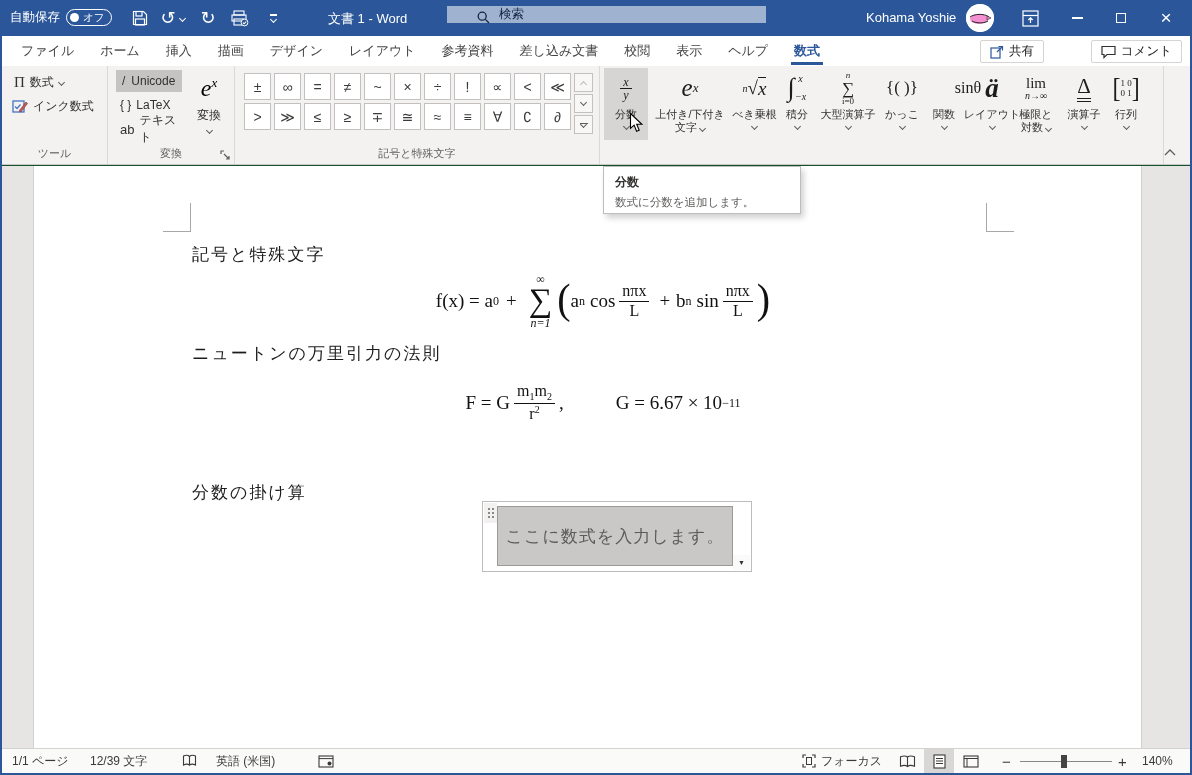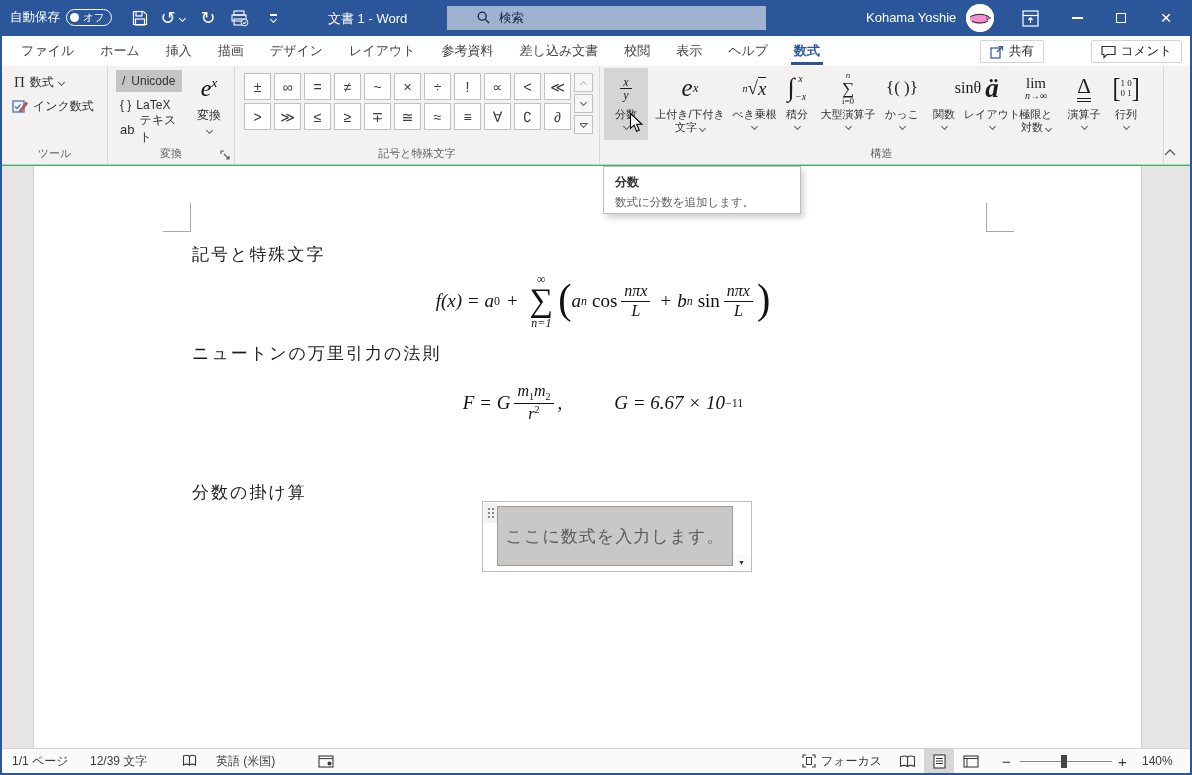--- a/index.html
+++ b/index.html
@@ -1,30 +1,30 @@
 <!DOCTYPE html>
 <html><head>
 <meta charset="utf-8">
 <style>
   * { margin:0; padding:0; box-sizing:border-box; }
   html,body { width:1192px; height:775px; }
   body { font-family:"Liberation Sans","DejaVu Sans",sans-serif; overflow:hidden; background:#fff; }
   .abs { position:absolute; }
-  #window { position:relative; width:1192px; height:775px; background:#22c55e; box-shadow:inset 0 0 0 2px #2b579a; }
+  #window { position:relative; width:1192px; height:775px; background:#14532d; box-shadow:inset 0 0 0 2px #2b579a; }
 
   
   #titlebar { position:absolute; left:0; top:0; width:1192px; height:36px; background:#2b579a; color:#fff; }
   .tb-item { position:absolute; display:flex; align-items:center; color:#fff; font-size:12.5px; }
   .pill { display:inline-flex; align-items:center; border:1px solid #fff; border-radius:9px; height:17px; padding:0 6px 0 3px; margin-left:6px; }
   .pill .dot { width:9px; height:9px; border-radius:50%; background:#fff; margin-right:4px; }
   .pill .state { font-size:10.5px; }
   .qa-icon { position:absolute; top:7px; width:24px; height:22px; display:flex; align-items:center; justify-content:center; font-size:17px; color:#fff; }
   .chev { display:inline-block; width:6px; height:6px; border-right:1.3px solid currentColor; border-bottom:1.3px solid currentColor; transform:rotate(45deg); }
   .chev.small { width:5px; height:5px; }
-  #searchbox { position:absolute; left:447px; top:6px; width:319px; height:24px; background:rgba(255,255,255,.55); display:flex; align-items:center; padding-left:52px; color:#12233f; font-size:12.5px; }
+  #searchbox { position:absolute; left:447px; top:6px; width:319px; height:17px; background:rgba(255,255,255,.55); display:flex; align-items:center; padding-left:52px; color:#12233f; font-size:12.5px; }
   #avatar { position:absolute; left:966px; top:4px; width:28px; height:28px; border-radius:50%; background:#fff; overflow:hidden; }
   .wincontrol { position:absolute; top:0; width:38px; height:36px; display:flex; align-items:center; justify-content:center; color:#fff; }
 
   
   #tabrow { position:absolute; left:2px; top:36px; width:1188px; height:30px; background:#fff; display:flex; align-items:stretch; padding-left:6px; }
   .tab { display:flex; align-items:center; padding:0 13px; font-size:13px; color:#444; position:relative; }
   .tab.active { color:#2b579a; font-weight:bold; }
   .tab.active::after { content:""; position:absolute; left:10px; right:10px; bottom:1px; height:3px; background:#2b579a; }
   .tr-btn { position:absolute; top:4px; height:23px; display:flex; align-items:center; gap:5px; border:1px solid #d6d4d2; background:#fff; border-radius:2px; padding:0 9px; font-size:12.5px; color:#252423; }
 
@@ -51,21 +51,21 @@
   #tooltip .tt-body { font-size:11.5px; color:#605e5c; margin-top:4px; }
 
   
   #docarea { position:absolute; left:2px; top:166px; width:1188px; height:582px; background:#fff; }
   #leftstrip { position:absolute; left:0; top:0; width:32px; height:582px; background:#e6e5e4; border-right:1px solid #d2d0ce; }
   #rightstrip { position:absolute; right:0; top:0; width:49px; height:582px; background:#e6e5e4; border-left:1px solid #d2d0ce; }
   .cropTL { position:absolute; left:161px; top:37px; width:28px; height:29px; border-right:1px solid #a9a8a7; border-bottom:1px solid #a9a8a7; }
   .cropTR { position:absolute; left:984px; top:37px; width:28px; height:29px; border-left:1px solid #a9a8a7; border-bottom:1px solid #a9a8a7; }
   .dochead { position:absolute; left:190px; font-family:"Liberation Serif","DejaVu Serif",serif; font-size:17px; letter-spacing:2px; color:#1c1c1c; }
   .eqrow { position:absolute; left:190px; width:822px; display:flex; align-items:center; justify-content:center; font-family:"Liberation Serif","DejaVu Serif",serif; font-size:19px; color:#111; }
-  .mi { font-style:italic; }
+  .mi { }
   .mfrac { display:inline-flex; flex-direction:column; align-items:center; font-size:16px; line-height:1.15; margin:0 4px; }
   .mfrac .num { border-bottom:1.2px solid #111; padding:0 3px; }
   .msum { display:inline-flex; flex-direction:column; align-items:center; line-height:1; margin:0 5px; }
   .msum .lim { font-size:12px; }
   .msum .op { font-size:33px; line-height:.95; }
   .bigp { font-size:40px; font-weight:400; transform:scaleY(1.05); line-height:0; position:relative; top:-2px; }
   sub { font-size:12px; }
   sup { font-size:12px; }
 
   
@@ -396,21 +396,20 @@
             <span class="opstack" style="font-size:9px; line-height:10px;">
               <span>1 0</span>
               <span>0 1</span>
             </span>
             <span class="serif" style="font-size:24px; font-weight:300; transform:scaleY(1.1);">]</span>
           </span>
         <span class="slabel">行列</span>
         <span class="chev small schev" style="color:#605e5c;"></span>
       </div>
 
-      <div class="grouplabel">構造</div>
     </div>
 
     <svg class="abs" style="right:14px; bottom:8px;" width="12" height="7" viewBox="0 0 12 7">
         <path d="M1 6l5-5 5 5" fill="none" stroke="#605e5c" stroke-width="1.3"></path>
       </svg>
   </div>
 
   <svg id="cursor" width="15" height="21" viewBox="0 0 15 21">
       <path d="M1.5 1.5v14.8l3.6-3.2 2.5 6.2 2.6-1-2.5-6h5.2z" fill="#fff" stroke="#000" stroke-width="1.1"></path>
     </svg>

